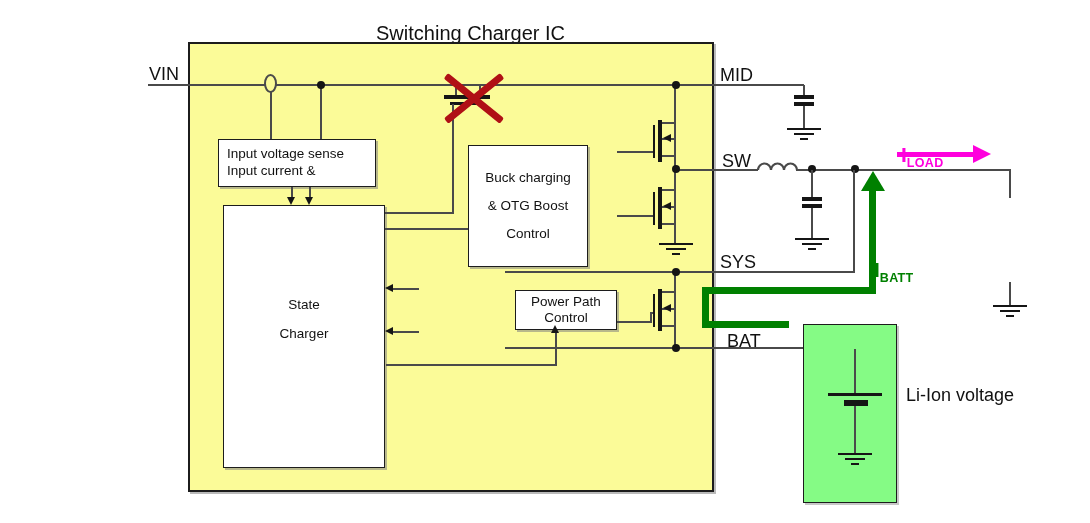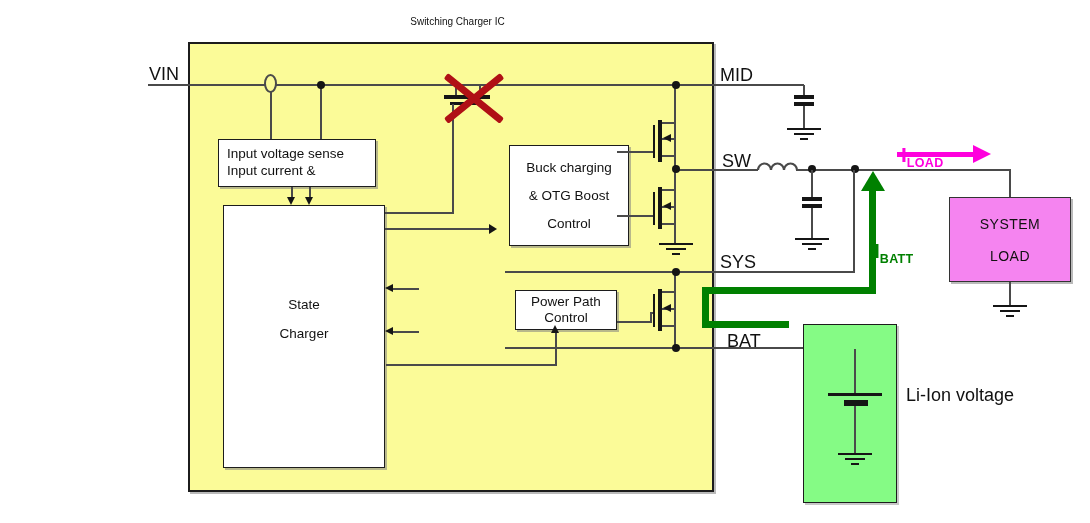--- a/index.html
+++ b/index.html
@@ -33,21 +33,21 @@
   .cursym{position:absolute;font-weight:bold;font-size:21px;white-space:nowrap;}
   .cursym .sub{font-size:12.5px;position:relative;top:5px;letter-spacing:.3px;}
   .iload{color:var(--iload);}
   .ibatt{color:var(--ibatt);}
 </style>
 </head>
 <body>
 
 <div id="stage">
 
-  <div class="lbl" style="left:350px;top:16px;width:215px;text-align:center;font-size:10px;">Switching Charger IC</div>
+  <div class="lbl" style="left:350px;top:22px;width:215px;text-align:right;font-size:20px;">Switching Charger IC</div>
 
   <div class="abs" style="left:188px;top:42px;width:526px;height:450px;background:var(--ic-fill);
        border:2px solid #1c1c1c;box-shadow:2px 2px 0 rgba(130,130,130,.55);box-sizing:border-box;"></div>
 
   <div class="lbl" style="left:149px;top:64px;">VIN</div>
   <div class="wire" style="left:148px;top:84px;width:656px;height:2px;"></div>
   <div class="abs" style="left:264px;top:74px;width:13px;height:19px;border:2px solid var(--wire);
        border-radius:50%;background:var(--ic-fill);box-sizing:border-box;"></div>
   <div class="wire" style="left:270px;top:92px;width:2px;height:47px;"></div>
   <div class="wire" style="left:320px;top:86px;width:2px;height:53px;"></div>
@@ -72,21 +72,21 @@
   <div class="bar" style="left:444px;top:95px;width:46px;height:4px;"></div>
   <div class="bar" style="left:450px;top:102px;width:34px;height:3px;"></div>
   <div class="wire" style="left:452px;top:104px;width:2px;height:110px;"></div>
   <div class="wire" style="left:385px;top:212px;width:68px;height:2px;"></div>
   <div class="xbar" style="transform:rotate(39deg);"></div>
   <div class="xbar" style="transform:rotate(-39deg);"></div>
 
   <div class="wire" style="left:385px;top:228px;width:105px;height:2px;"></div>
   <div class="ah right" style="left:489px;top:224px;"></div>
 
-  <div class="box blocktext ctr" style="left:509px;top:145px;width:120px;height:101px;line-height:28px;align-items:center;">
+  <div class="box blocktext ctr" style="left:468px;top:145px;width:120px;height:122px;line-height:28px;align-items:center;">
     <div>Buck charging</div>
     <div>&amp; OTG Boost</div>
     <div>Control</div>
   </div>
   <div class="wire" style="left:617px;top:151px;width:38px;height:2px;"></div>
   <div class="wire" style="left:617px;top:215px;width:38px;height:2px;"></div>
 
   <div class="wire" style="left:674px;top:85px;width:2px;height:86px;"></div>
   <div class="wire" style="left:662px;top:122px;width:14px;height:2px;"></div>
   <div class="wire" style="left:662px;top:138px;width:14px;height:2px;"></div>
@@ -168,44 +168,39 @@
   <div class="bar" style="left:802px;top:197px;width:20px;height:4px;"></div>
   <div class="bar" style="left:802px;top:204px;width:20px;height:4px;"></div>
   <div class="wire" style="left:811px;top:208px;width:2px;height:30px;"></div>
   <div class="gnd" style="left:795px;top:238px;">
       <i class="g1"></i>
       <i class="g2"></i>
       <i class="g3"></i>
     </div>
 
   <div class="wire" style="left:1009px;top:170px;width:2px;height:28px;"></div>
-  <div class="box ctr" style="left:949px;top:197px;width:122px;height:85px;background:var(--load-fill);
-       gap:16px;font-size:14px;letter-spacing:.5px;border-color:#333;">
-    <div>SYSTEM</div>
-    <div>LOAD</div>
-  </div>
   <div class="wire" style="left:1009px;top:282px;width:2px;height:23px;"></div>
   <div class="gnd" style="left:993px;top:305px;">
       <i class="g1"></i>
       <i class="g2"></i>
       <i class="g3"></i>
     </div>
 
   <div class="cursym iload" style="left:901px;top:134px;margin-top:9px;">
     <span>I</span><span class="sub">LOAD</span>
   </div>
   <div class="abs" style="left:897px;top:152px;width:76px;height:5px;background:var(--iload);"></div>
   <div class="ah" style="left:973px;top:145px;border-top:9.5px solid transparent;border-bottom:9.5px solid transparent;border-left:18px solid var(--iload);"></div>
 
   <div class="greenseg" style="left:702px;top:287px;width:7px;height:41px;"></div>
   <div class="greenseg" style="left:702px;top:321px;width:87px;height:7px;"></div>
   <div class="greenseg" style="left:702px;top:287px;width:174px;height:7px;"></div>
   <div class="greenseg" style="left:869px;top:190px;width:7px;height:104px;"></div>
   <div class="ah" style="left:861px;top:171px;border-left:12px solid transparent;border-right:12px solid transparent;border-bottom:20px solid var(--ibatt);"></div>
-  <div class="cursym ibatt" style="left:874px;top:239px;">
+  <div class="cursym ibatt" style="left:874px;top:258px;">
     <span>I</span><span class="sub">BATT</span>
   </div>
 
   <div class="abs" style="left:803px;top:324px;width:94px;height:179px;background:var(--battery-fill);
        border:1.6px solid #1c1c1c;box-sizing:border-box;box-shadow:2px 2px 0 rgba(130,130,130,.45);"></div>
   <div class="wire" style="left:854px;top:349px;width:2px;height:45px;"></div>
   <div class="bar" style="left:828px;top:393px;width:54px;height:3px;"></div>
   <div class="bar" style="left:844px;top:400px;width:24px;height:6px;"></div>
   <div class="wire" style="left:854px;top:406px;width:2px;height:47px;"></div>
   <div class="gnd" style="left:838px;top:453px;">

